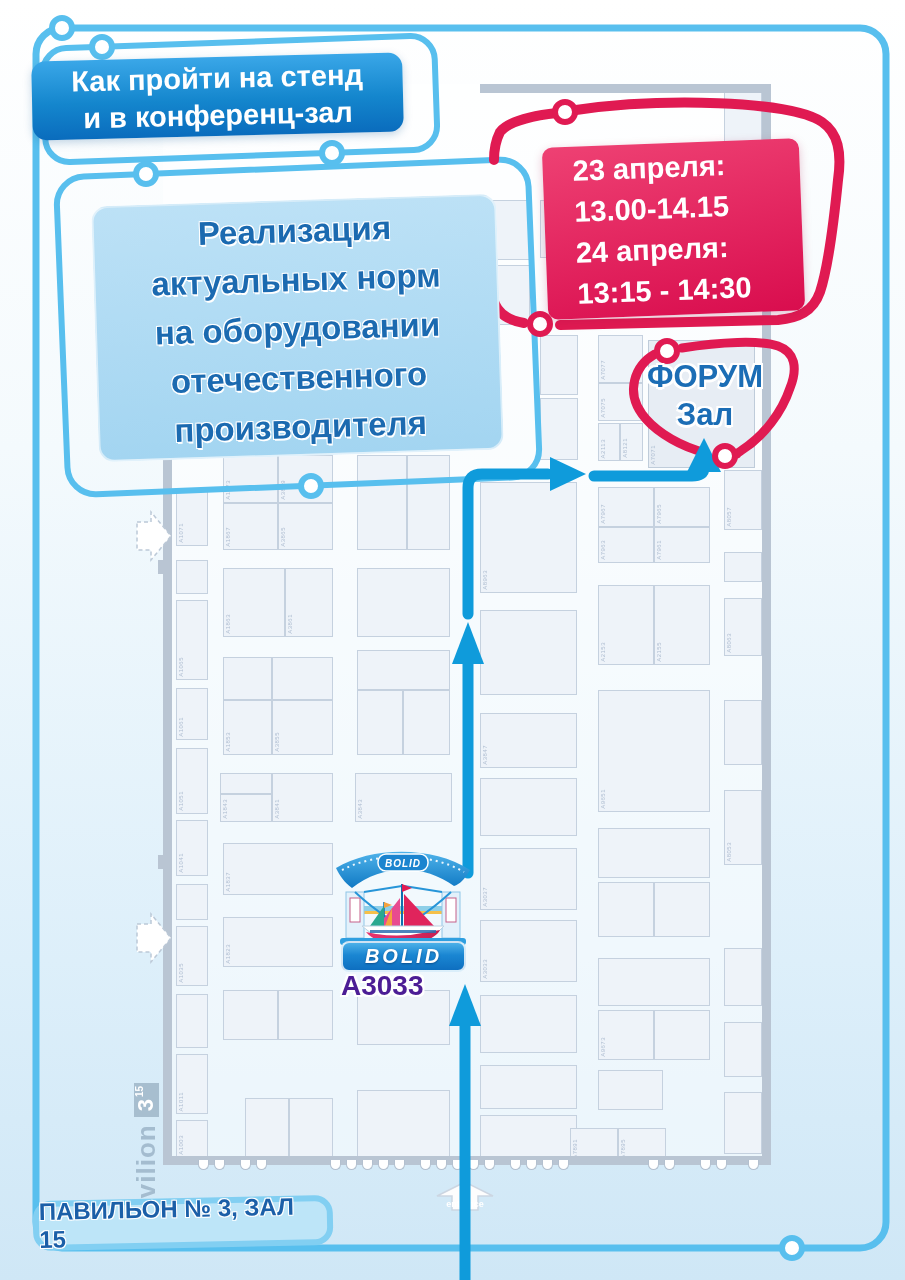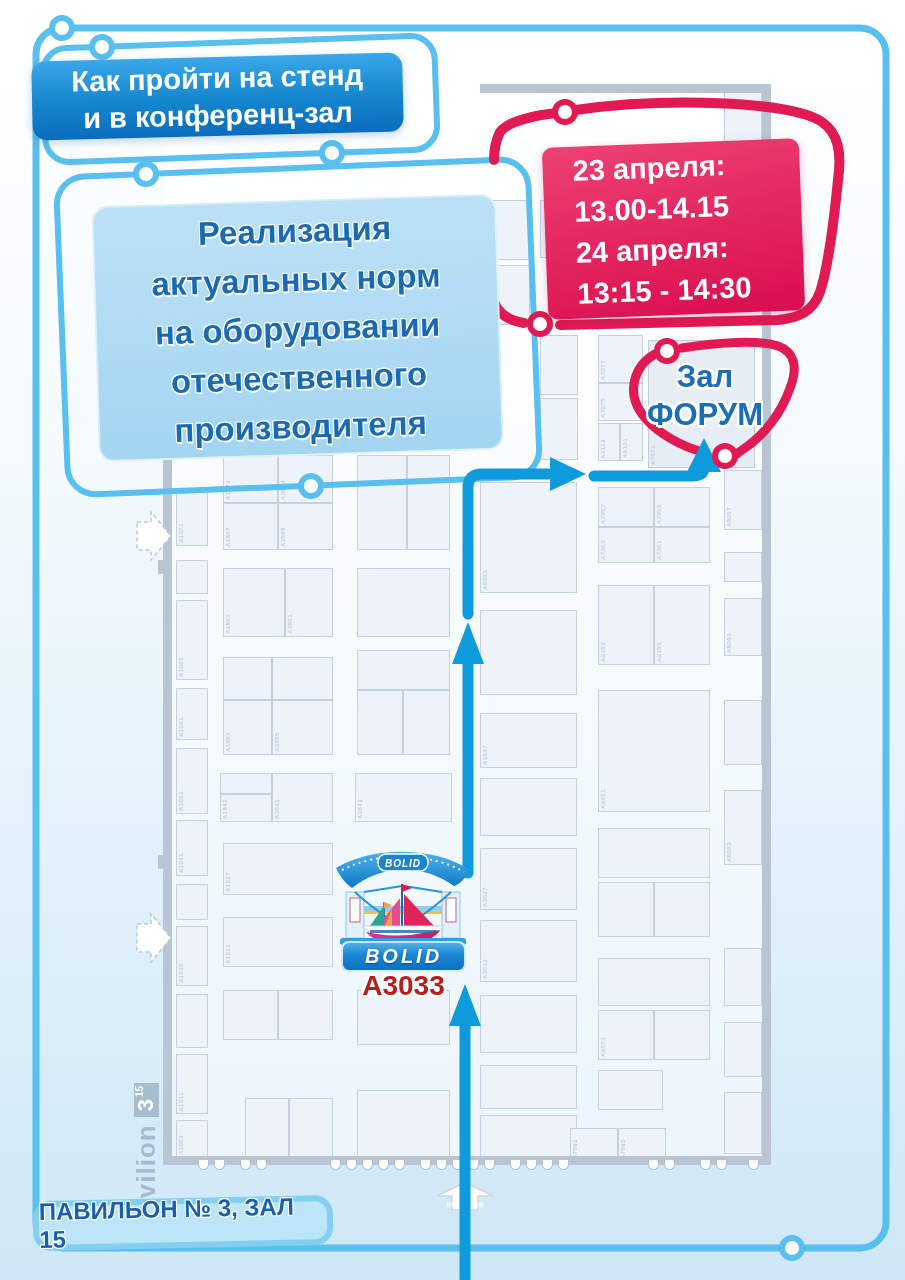--- a/index.html
+++ b/index.html
@@ -37,22 +37,22 @@
             color:#fff;font-size:29px;font-weight:bold;line-height:41px;}
   #forum-label{left:630px;top:358px;width:150px;text-align:center;
                color:#1b6db5;font-weight:bold;font-size:31px;line-height:38px;
                text-shadow:-2px -2px 0 #fff,2px -2px 0 #fff,-2px 2px 0 #fff,2px 2px 0 #fff,0 3px 0 #fff;}
   #stand-badge{left:341px;top:941px;width:125px;height:31px;
                background:linear-gradient(180deg,#4cb0e8 0%,#1a86d2 45%,#0e6fc0 100%);
                border-radius:8px;border:2px solid rgba(255,255,255,.8);box-sizing:border-box;
                display:flex;align-items:center;justify-content:center;
                color:#fff;font-weight:bold;font-style:italic;font-size:20px;letter-spacing:3px;
                text-shadow:0 1px 2px rgba(0,40,90,.5);}
-  #stand-number{left:341px;top:970px;width:125px;text-align:center;
-                color:#b91c1c;font-weight:bold;font-size:28px;
+  #stand-number{left:341px;top:970px;width:125px;
+                color:#4c1d95;font-weight:bold;font-size:28px;
                 text-shadow:-2px -2px 0 #fff,2px -2px 0 #fff,-2px 2px 0 #fff,2px 2px 0 #fff;}
   #pavilion-badge{left:33px;top:1198px;width:300px;height:50px;transform:rotate(-1.2deg);
                   background:#bde5f8;border:6px solid #82cff2;border-radius:18px;box-sizing:border-box;
                   display:flex;align-items:center;justify-content:center;
                   color:#1b5fa8;font-weight:bold;font-size:24px;
                   text-shadow:-1px -1px 0 #fff,1px -1px 0 #fff,-1px 1px 0 #fff,1px 1px 0 #fff;}
   #side-label{left:128px;top:1232px;width:172px;height:37px;
               transform:rotate(-90deg);transform-origin:0 0;
               display:flex;align-items:center;gap:7px;}
   #side-label .pav{color:#a4bccf;font-weight:bold;font-size:26px;letter-spacing:1px;}
@@ -361,22 +361,22 @@
   </div>
 
 <div id="schedule" class="abs">
     <div>23 апреля:</div>
     <div>13.00-14.15</div>
     <div>24 апреля:</div>
     <div>13:15 - 14:30</div>
   </div>
 
 <div id="forum-label" class="abs">
+  <div>ФОРУМ</div>
   <div>Зал</div>
-  <div>ФОРУМ</div>
 </div>
 
 <svg class="abs" style="left:332px;top:846px" width="142" height="100" viewBox="0 0 142 100">
   <defs>
     <linearGradient id="roofg" x1="0" y1="0" x2="0" y2="1">
       <stop offset="0" stop-color="#4fb3ea"></stop>
         <stop offset="1" stop-color="#1079c4"></stop>
     </linearGradient>
     <linearGradient id="hullg" x1="0" y1="0" x2="1" y2="0">
       <stop offset="0" stop-color="#e8336e"></stop>

